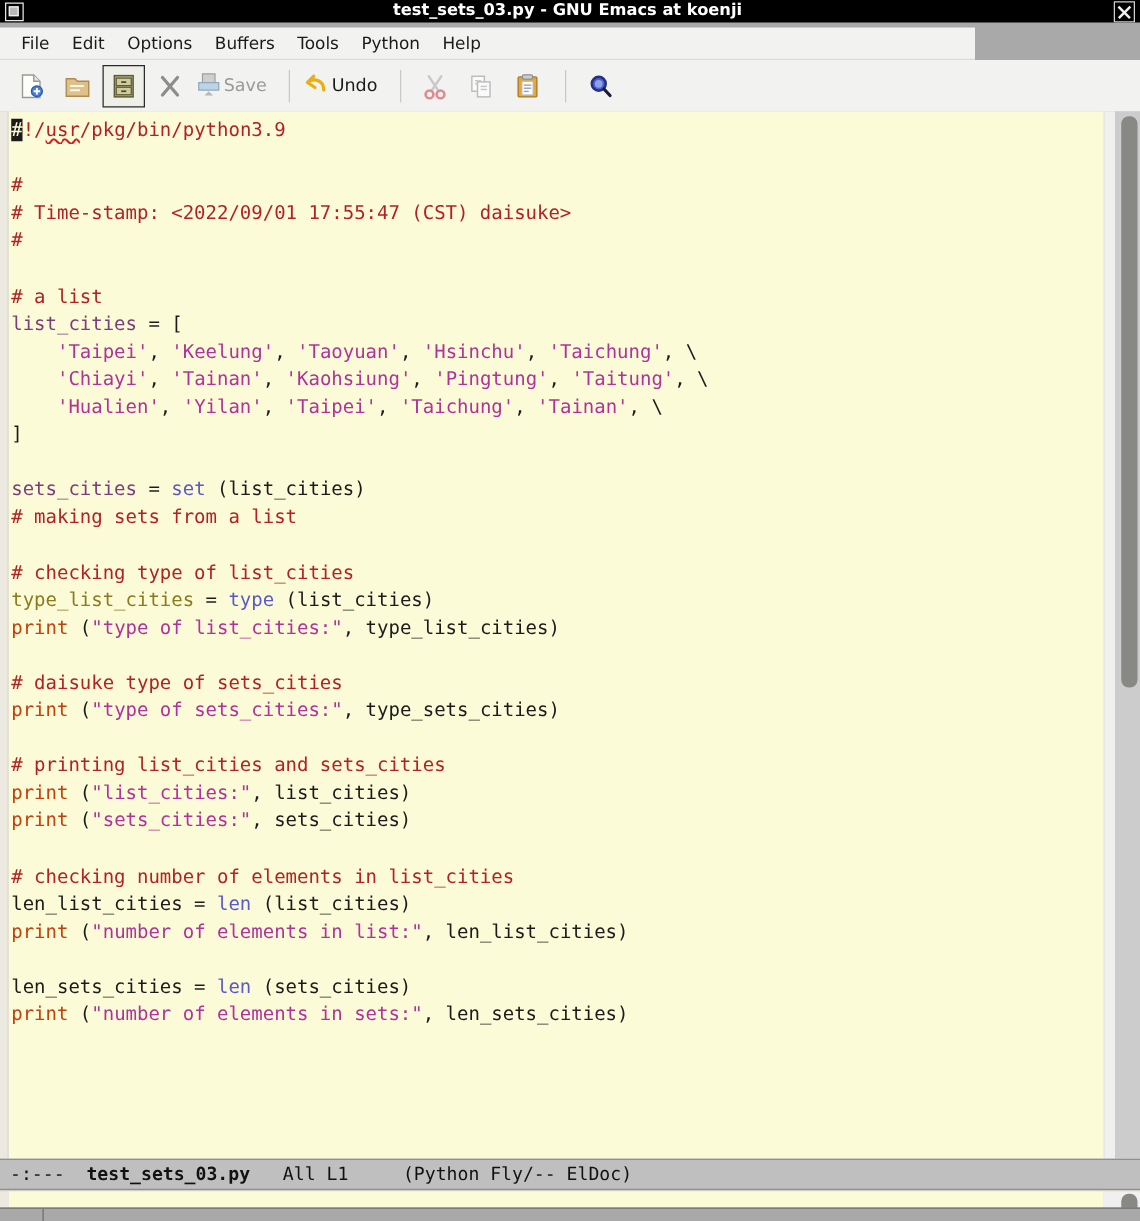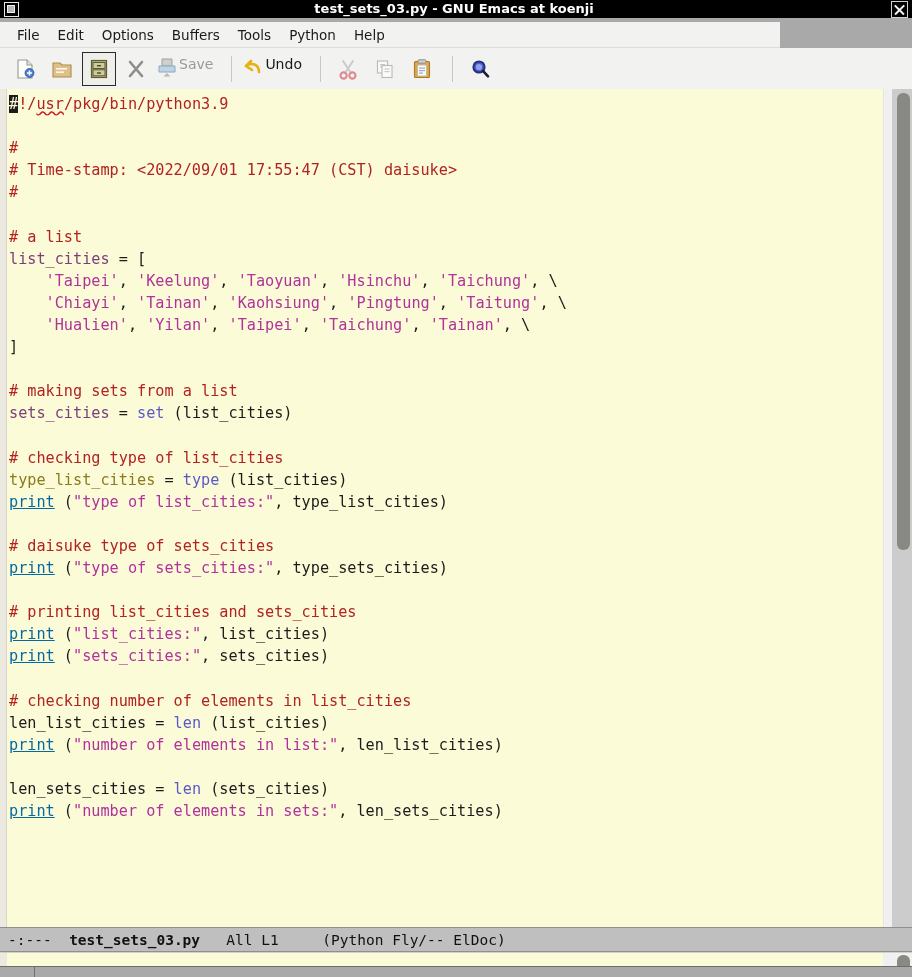--- a/index.html
+++ b/index.html
@@ -114,21 +114,21 @@
     margin: 0 10px;
     flex: 0 0 1px;
   }
   .tool-label {
     font-family: "DejaVu Sans", sans-serif;
     font-size: 14px;
     color: #9a9a9a;
     margin-left: 1px; margin-right: 4px;
   }
   .tool-label.active { color: #1a1a1a; }
-  .tool-group { display: flex; margin-right: 4px; }
+  .tool-group { display: flex; align-items: center; margin-right: 4px; }
 
   
   .frame {
     position: absolute;
     left: 0; top: 89px;
     width: 912px; height: 936px;
     background: #d4d0c8;
     padding-left: 48px;
   }
   .buffer-wrap {
@@ -178,21 +178,21 @@
     font-size: 15.2px;
     line-height: 22.1px;
     white-space: pre;
     color: #1b1b1b;
     padding-left: 2px;
   }
   .ln { height: 22.1px; }
   .c-comment  { color: #b22222; }
   .c-string   { color: #b0329a; }
   .c-builtin  { color: #5b58c9; }
-  .c-func     { color: #0369a1; text-decoration: underline; }
+  .c-func     { color: #c2410c; }
   .c-var      { color: #8a7b1c; }
   .c-varp     { color: #7a3e7a; }
   .c-plain    { color: #1b1b1b; }
   .cursor {
     background: #1b1b1b;
     color: #fcfbd8;
   }
   .spell {
     text-decoration: underline wavy #cc2222;
     text-decoration-skip-ink: none;
@@ -382,22 +382,22 @@
           <div class="code ln"><span class="c-comment"># Time-stamp: &lt;2022/09/01 17:55:47 (CST) daisuke&gt;</span></div>
           <div class="code ln"><span class="c-comment">#</span></div>
           <div class="code ln">&nbsp;</div>
           <div class="code ln"><span class="c-comment"># a list</span></div>
           <div class="code ln"><span class="c-varp">list_cities</span><span class="c-plain"> = [</span></div>
           <div class="code ln"><span class="c-plain">    </span><span class="c-string">'Taipei'</span><span class="c-plain">, </span><span class="c-string">'Keelung'</span><span class="c-plain">, </span><span class="c-string">'Taoyuan'</span><span class="c-plain">, </span><span class="c-string">'Hsinchu'</span><span class="c-plain">, </span><span class="c-string">'Taichung'</span><span class="c-plain">, \</span></div>
           <div class="code ln"><span class="c-plain">    </span><span class="c-string">'Chiayi'</span><span class="c-plain">, </span><span class="c-string">'Tainan'</span><span class="c-plain">, </span><span class="c-string">'Kaohsiung'</span><span class="c-plain">, </span><span class="c-string">'Pingtung'</span><span class="c-plain">, </span><span class="c-string">'Taitung'</span><span class="c-plain">, \</span></div>
           <div class="code ln"><span class="c-plain">    </span><span class="c-string">'Hualien'</span><span class="c-plain">, </span><span class="c-string">'Yilan'</span><span class="c-plain">, </span><span class="c-string">'Taipei'</span><span class="c-plain">, </span><span class="c-string">'Taichung'</span><span class="c-plain">, </span><span class="c-string">'Tainan'</span><span class="c-plain">, \</span></div>
           <div class="code ln"><span class="c-plain">]</span></div>
           <div class="code ln">&nbsp;</div>
+          <div class="code ln"><span class="c-varp">sets_cities</span><span class="c-plain"> = </span><span class="c-builtin">set</span><span class="c-plain"> (list_cities)</span></div>
           <div class="code ln"><span class="c-comment"># making sets from a list</span></div>
-          <div class="code ln"><span class="c-varp">sets_cities</span><span class="c-plain"> = </span><span class="c-builtin">set</span><span class="c-plain"> (list_cities)</span></div>
           <div class="code ln">&nbsp;</div>
           <div class="code ln"><span class="c-comment"># checking type of list_cities</span></div>
           <div class="code ln"><span class="c-var">type_list_cities</span><span class="c-plain"> = </span><span class="c-builtin">type</span><span class="c-plain"> (list_cities)</span></div>
           <div class="code ln"><span class="c-func">print</span><span class="c-plain"> (</span><span class="c-string">"type of list_cities:"</span><span class="c-plain">, type_list_cities)</span></div>
           <div class="code ln">&nbsp;</div>
           <div class="code ln"><span class="c-comment"># daisuke type of sets_cities</span></div>
           <div class="code ln"><span class="c-func">print</span><span class="c-plain"> (</span><span class="c-string">"type of sets_cities:"</span><span class="c-plain">, type_sets_cities)</span></div>
           <div class="code ln">&nbsp;</div>
           <div class="code ln"><span class="c-comment"># printing list_cities and sets_cities</span></div>
           <div class="code ln"><span class="c-func">print</span><span class="c-plain"> (</span><span class="c-string">"list_cities:"</span><span class="c-plain">, list_cities)</span></div>

